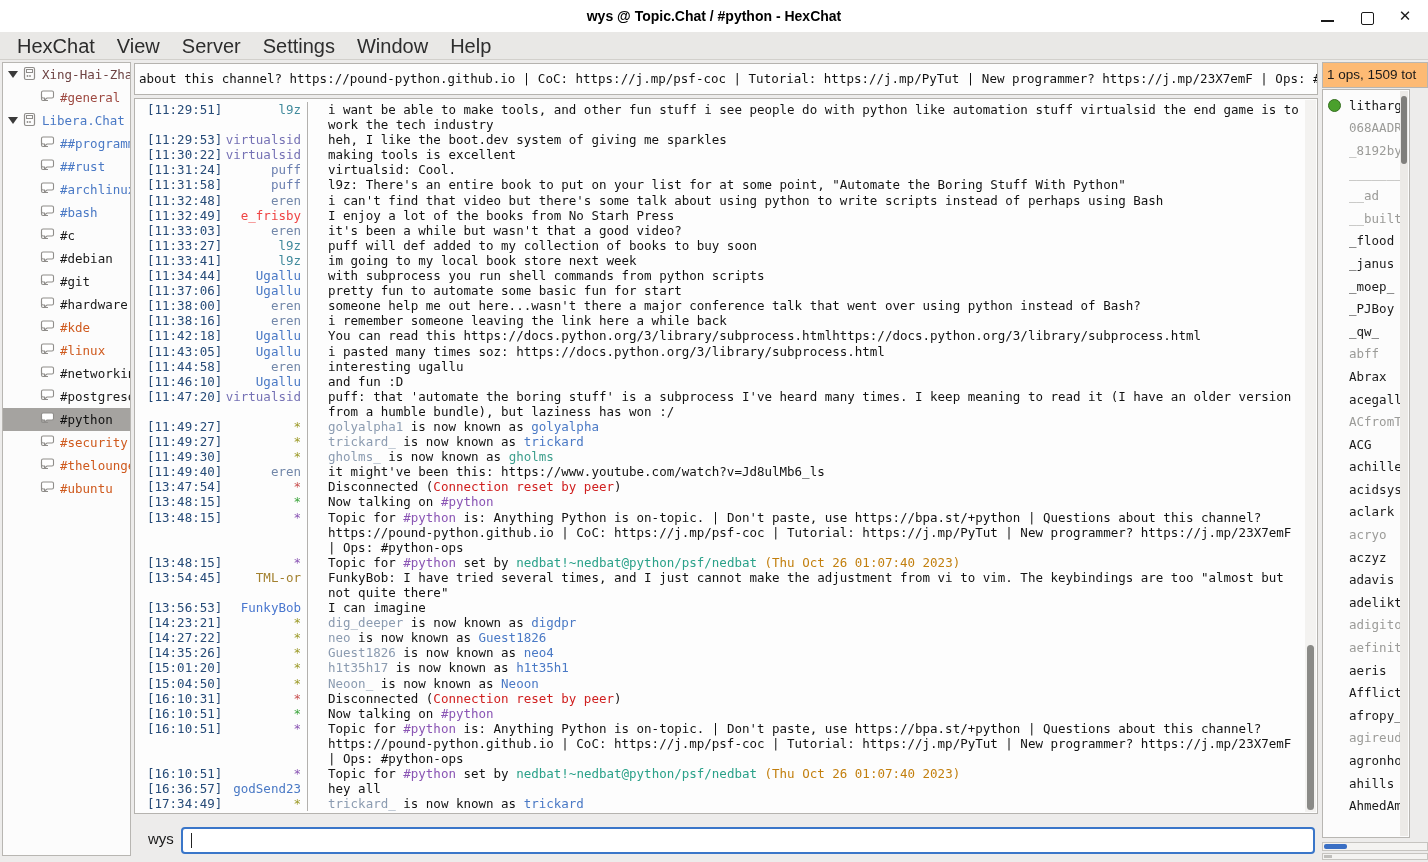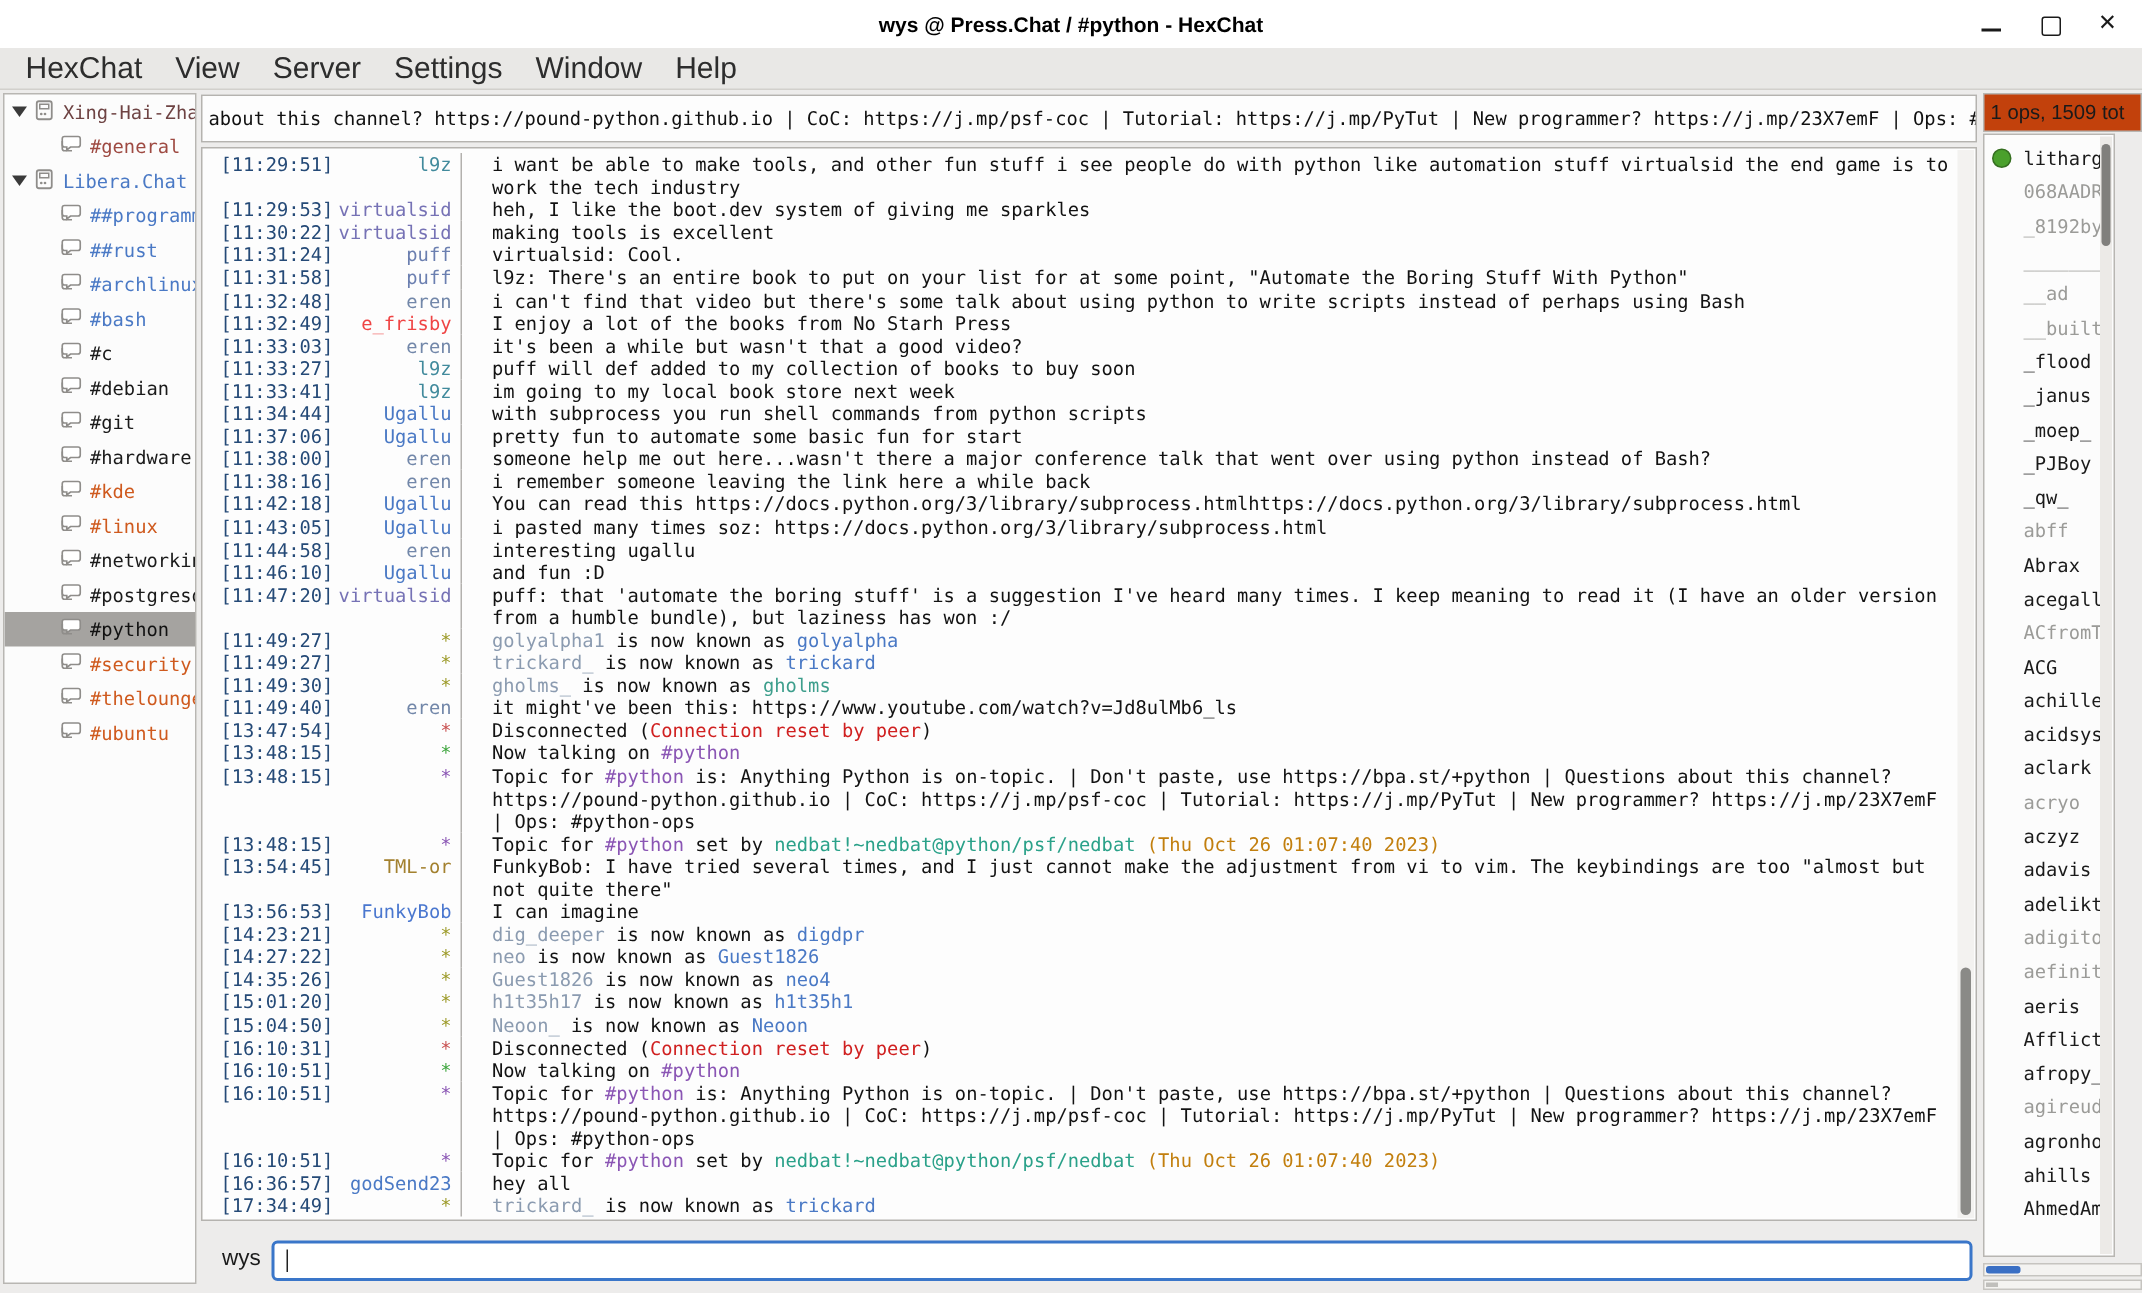--- a/index.html
+++ b/index.html
@@ -59,21 +59,21 @@
   .chat-scroll-track { position:absolute; right:1px; top:1px; bottom:1px; width:11px; background:#f3f2f0; }
   .chat-scroll-thumb { position:absolute; right:2px; width:7px; height:165px; bottom:2px; background:#8a8a87; border-radius:4px; }
 
   
   .input-nick { position:absolute; left:148px; top:830px; font-size:15px; color:#1a1a1a; }
   .inputbox { position:absolute; left:181px; top:827px; width:1134px; height:27px; background:#ffffff;
               border:2px solid #3a76c9; border-radius:4px; }
   .caret { position:absolute; left:8px; top:4px; bottom:4px; width:1px; background:#222; }
 
   
-  .ulheader { position:absolute; left:1322px; top:62px; width:106px; height:26px; background:#c2410c;
+  .ulheader { position:absolute; left:1322px; top:62px; width:106px; height:26px; background:#fdba74;
               border:1px solid #b8b6b2; font-size:13.5px; color:#1a1a1a; line-height:24px; padding-left:4px;
               white-space:nowrap; overflow:hidden; }
   .userlist { position:absolute; left:1322px; top:89px; width:88px; height:749px; background:#fcfcfc;
               border:1px solid #b8b6b2; overflow:hidden; }
   .ulist-inner { position:absolute; left:0; top:4px; right:9px; }
   .urow { height:22.6px; display:flex; align-items:center; font-family:"DejaVu Sans Mono", monospace;
           font-size:12.5px; color:#1a1a1a; padding-left:26px; position:relative; white-space:nowrap; overflow:hidden; }
   .urow.away { color:#9b9b98; }
   .opdot { position:absolute; left:5px; top:5px; width:13px; height:13px; border-radius:50%;
            background:#4aa02c; border:1px solid #356f20; }
@@ -83,21 +83,21 @@
   
   .meter1 { position:absolute; left:1322px; top:842px; width:106px; height:9px; background:#f4f3f1; border:1px solid #c6c4c0; }
   .meter1-fill { position:absolute; left:1px; top:1px; bottom:1px; width:23px; background:#3a6fc4; border-radius:2px; }
   .meter2 { position:absolute; left:1322px; top:853px; width:106px; height:7px; background:#f4f3f1; border:1px solid #c6c4c0; }
   .meter2-fill { position:absolute; left:1px; top:1px; bottom:1px; width:8px; background:#c0bfbc; }
 </style>
 </head>
 <body>
 
 <div class="titlebar">
-  <div class="title">wys @ Press.Chat / #python - HexChat</div>
+  <div class="title">wys @ Topic.Chat / #python - HexChat</div>
   <div class="winbtn btn-min"><span class="min-glyph"></span></div>
   <div class="winbtn btn-max"><span class="max-glyph"></span></div>
   <div class="winbtn btn-close"><span>✕</span></div>
 </div>
 
 <div class="menubar">
     <div class="menu-item">HexChat</div>
     <div class="menu-item">View</div>
     <div class="menu-item">Server</div>
     <div class="menu-item">Settings</div>
@@ -337,21 +337,21 @@
         <div class="ctext"><span>interesting ugallu</span></div>
       </div>
       <div class="crow">
         <div class="ctime">[11:46:10]</div>
         <div class="cnick" style="color: rgb(74, 121, 197);">Ugallu</div>
         <div class="ctext"><span>and fun :D</span></div>
       </div>
       <div class="crow">
         <div class="ctime">[11:47:20]</div>
         <div class="cnick" style="color: rgb(118, 114, 181);">virtualsid</div>
-        <div class="ctext"><span>puff: that 'automate the boring stuff' is a suggestion I've heard many times. I keep meaning to read it (I have an older version from a humble bundle), but laziness has won :/</span></div>
+        <div class="ctext"><span>puff: that 'automate the boring stuff' is a subprocess I've heard many times. I keep meaning to read it (I have an older version from a humble bundle), but laziness has won :/</span></div>
       </div>
       <div class="crow">
         <div class="ctime">[11:49:27]</div>
         <div class="cnick" style="color: rgb(156, 154, 40);">*</div>
         <div class="ctext"><span class="c-old">golyalpha1</span><span> is now known as </span><span class="c-new">golyalpha</span></div>
       </div>
       <div class="crow">
         <div class="ctime">[11:49:27]</div>
         <div class="cnick" style="color: rgb(156, 154, 40);">*</div>
         <div class="ctext"><span class="c-old">trickard_</span><span> is now known as </span><span class="c-new">trickard</span></div>

